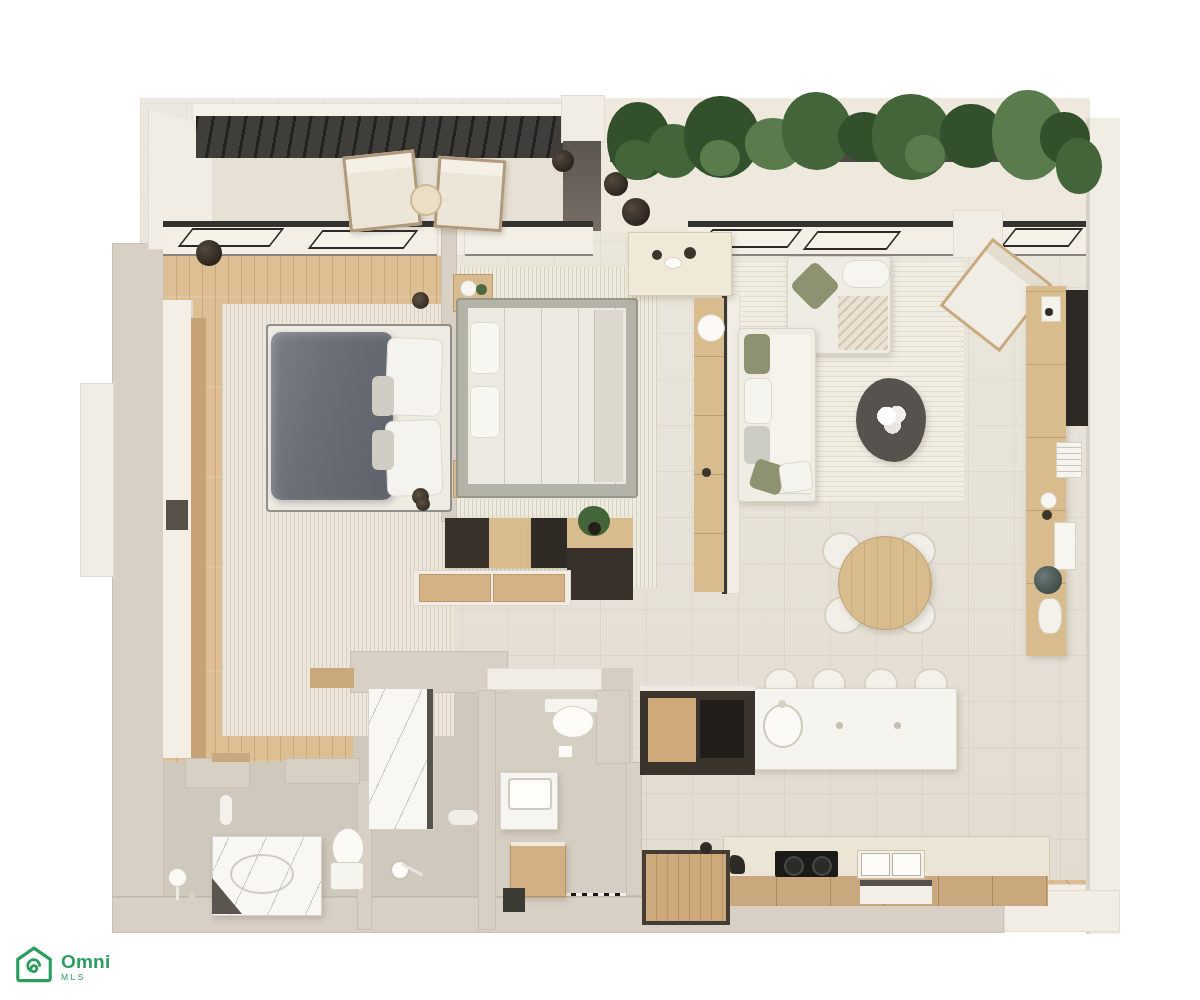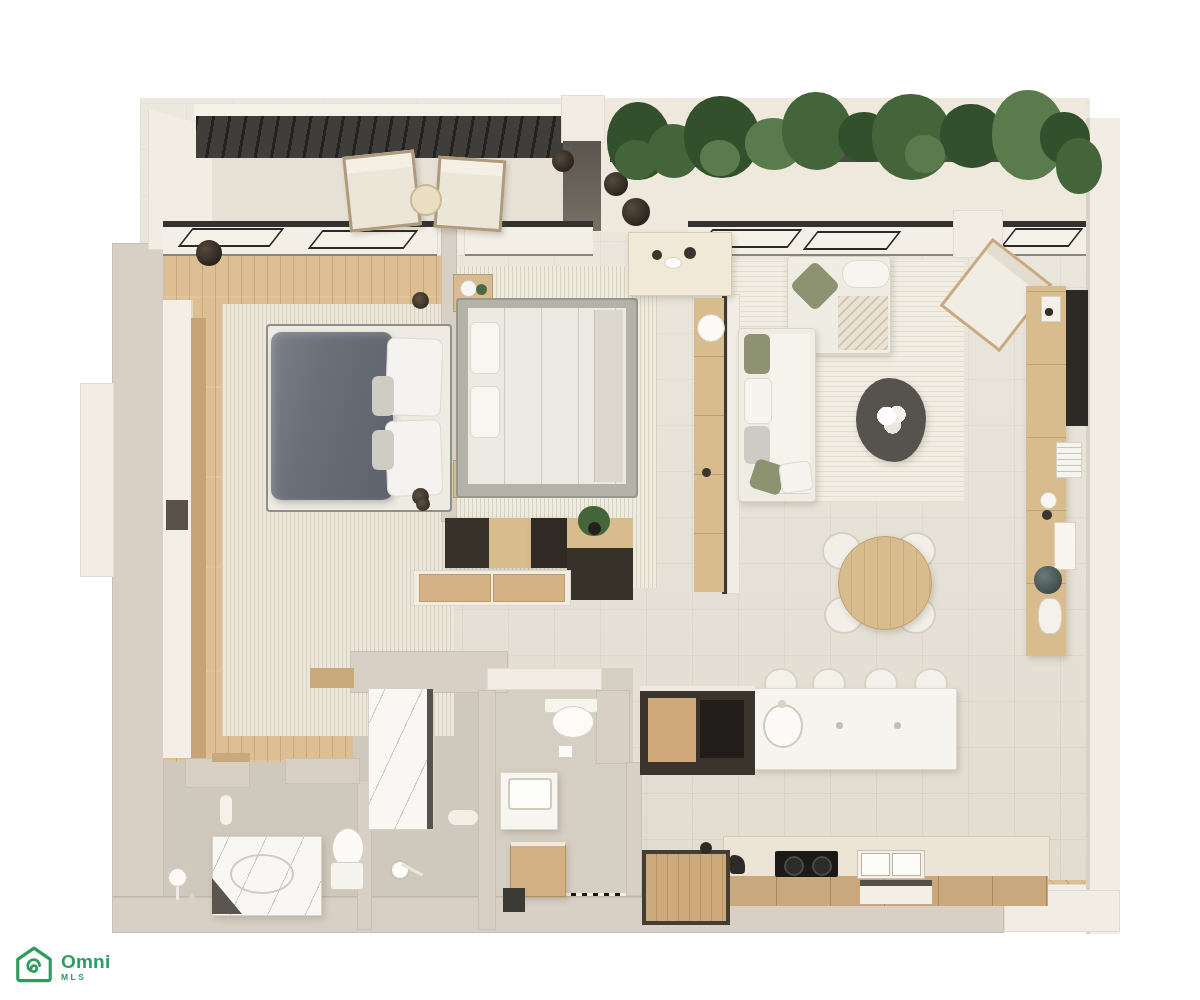--- a/index.html
+++ b/index.html
@@ -38,21 +38,21 @@
   .darkpot{background:radial-gradient(circle at 35% 35%,#56493c,#2c251f 70%);border-radius:50%;}
   .sconce{background:radial-gradient(circle at 40% 40%,#5e5244,#332b22 75%);border-radius:50%;}
   .olive{background:var(--olive,#8d9271);}
   .woodfurn{background:var(--woodFurn,#d9bc8e);}
   .darkfurn{background:var(--darkFurn,#37312a);}
   .chair-c{background:#f2efe8;border:2px solid #d6d0c2;border-radius:50%;}
   
   .logo{position:absolute;left:14px;top:944px;display:flex;align-items:flex-start;gap:7px;}
   .logo-text{display:flex;flex-direction:column;line-height:1;margin-top:8px;}
   .logo-brand{font-size:19px;font-weight:bold;color:var(--brand,#2a9d5f);letter-spacing:.2px;}
-  .logo-sub{font-size:8.5px;font-weight:bold;color:var(--brand,#2a9d5f);letter-spacing:2.5px;margin-top:2px;}
+  .logo-sub{font-size:8.5px;font-weight:normal;color:var(--brand,#2a9d5f);letter-spacing:2.5px;margin-top:2px;}
 </style>
 </head>
 <body>
 
 <div class="canvas">
 
   <div class="layer">
     <div class="abs base-floor" style="left:140px;top:98px;width:950px;height:834px;"></div>
     <div class="abs" style="left:597px;top:98px;width:489px;height:134px;background:#efe9dd;"></div>
     <div class="abs" style="left:163px;top:152px;width:430px;height:76px;background:#e7e1d5;"></div>

